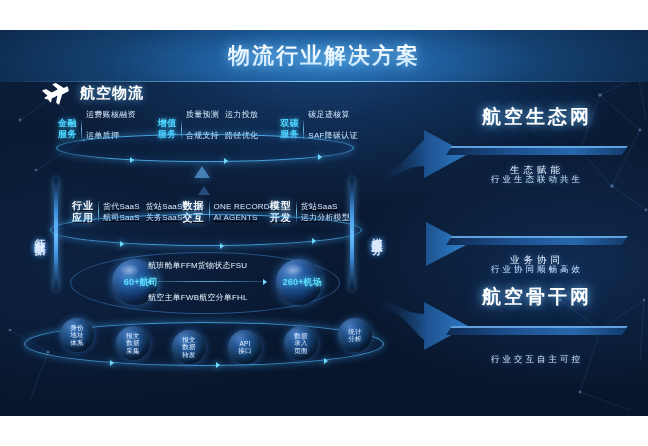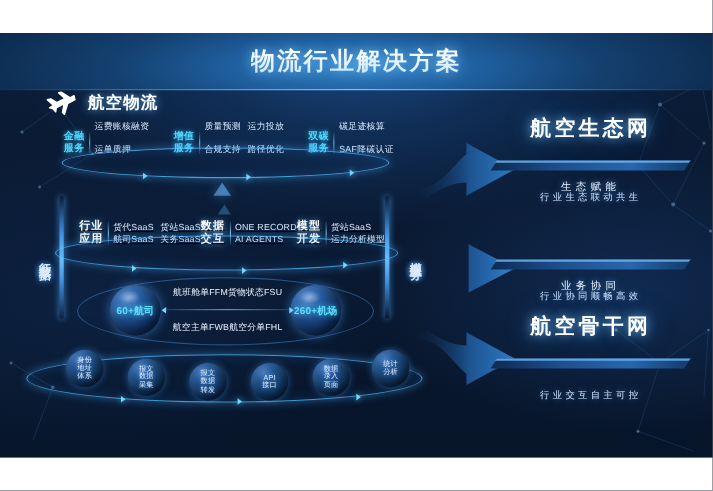--- a/index.html
+++ b/index.html
@@ -90,40 +90,40 @@
     text-shadow:0 0 6px rgba(110,190,255,.7);}
   .mid-div{width:1px;height:22px;background:linear-gradient(180deg,rgba(90,190,255,.1),rgba(130,215,255,.9),rgba(90,190,255,.1));}
   .mid-vals{display:flex;flex-direction:column;gap:2px;}
   .mid-line{display:flex;gap:6px;}
   .mid-val{font-size:8px;line-height:9.5px;color:#dceaff;white-space:nowrap;letter-spacing:.2px;}
   
   .sphere{
     position:absolute;border-radius:50%;
     background:radial-gradient(circle at 34% 28%, #5b8ccd 0%, #2a5fa6 24%, #163f78 52%, #0c2550 78%, #081a3a 100%);
     box-shadow:0 0 10px rgba(70,150,240,.6), inset -3px -4px 10px rgba(0,0,0,.5), inset 3px 3px 9px rgba(150,200,255,.25);
-    display:flex;align-items:center;justify-content:center;
+    display:flex;align-items:center;justify-content:flex-end;margin-left:12px;
   }
   .sphere:after{
     content:"";position:absolute;left:18%;top:10%;width:42%;height:26%;border-radius:50%;
     background:radial-gradient(ellipse at 50% 50%, rgba(255,255,255,.35) 0%, rgba(255,255,255,0) 70%);
   }
   .sph-big{width:46px;height:46px;}
   .sph-text{font-size:9px;font-weight:bold;color:#5fe0ff;letter-spacing:.2px;white-space:nowrap;z-index:2;
     text-shadow:0 0 6px rgba(70,215,255,.9);}
   .sph-l{left:88px;top:155px;}
   .sph-r{left:252px;top:155px;}
   
   .msg-wrap{position:absolute;left:136px;top:152px;width:118px;height:52px;}
   .msg-line{position:absolute;left:0;right:0;top:25px;height:1px;
     background:linear-gradient(90deg,rgba(110,200,255,.15),rgba(120,210,255,.75),rgba(110,200,255,.15));}
   .msg-line:before{content:"";position:absolute;left:-1px;top:-2.5px;width:0;height:0;
     border-right:4px solid #79d8ff;border-top:3px solid transparent;border-bottom:3px solid transparent;}
   .msg-line:after{content:"";position:absolute;right:-1px;top:-2.5px;width:0;height:0;
     border-left:4px solid #79d8ff;border-top:3px solid transparent;border-bottom:3px solid transparent;}
-  .msg-top,.msg-bot{position:absolute;left:0;right:0;display:flex;justify-content:center;}
+  .msg-top,.msg-bot{position:absolute;left:0;right:0;display:flex;justify-content:flex-start;}
   .msg-top{top:4px;}
   .msg-bot{top:36px;}
   .msg{font-size:8px;color:#eaf4ff;white-space:nowrap;letter-spacing:.2px;}
   
   .bubbles{position:absolute;left:14px;top:212px;width:356px;height:58px;}
   .bub{position:absolute;width:34px;height:34px;border-radius:50%;
     background:radial-gradient(circle at 35% 26%, #4a7cbe 0%, #24548f 26%, #123963 56%, #0a2144 80%, #071630 100%);
     box-shadow:0 0 7px rgba(60,135,220,.55), inset -2px -3px 7px rgba(0,0,0,.5), inset 2px 2px 6px rgba(140,195,255,.22);
     display:flex;align-items:center;justify-content:center;text-align:center;}
   .bub span{font-size:6.5px;line-height:7.5px;color:#e6f1ff;letter-spacing:.2px;

